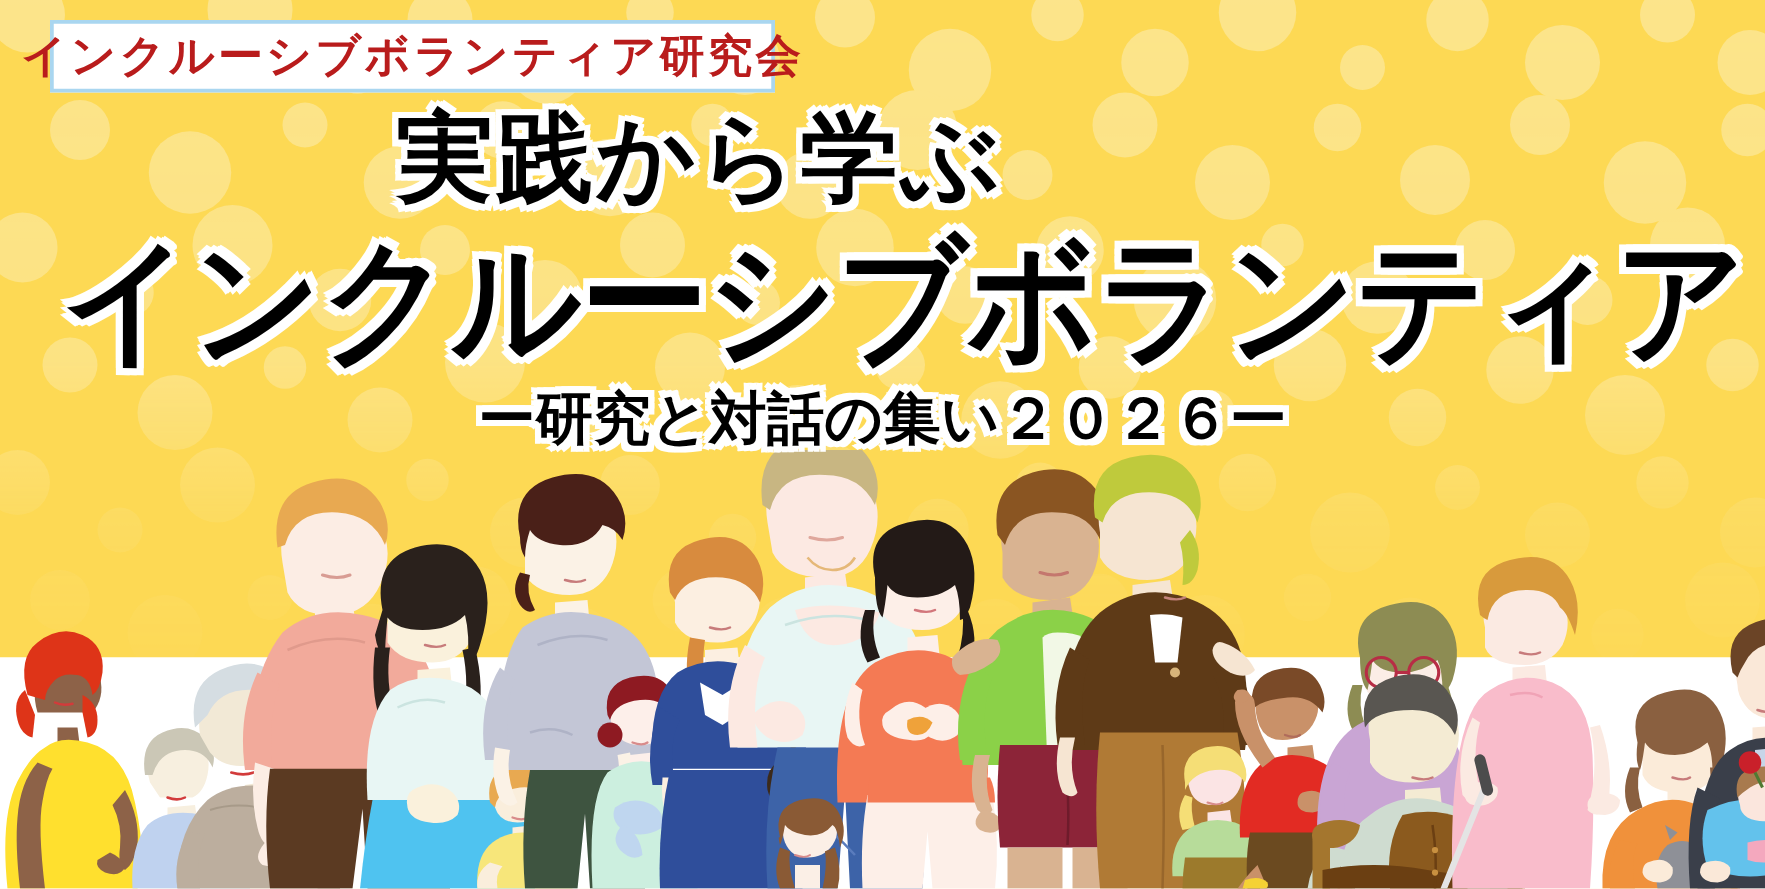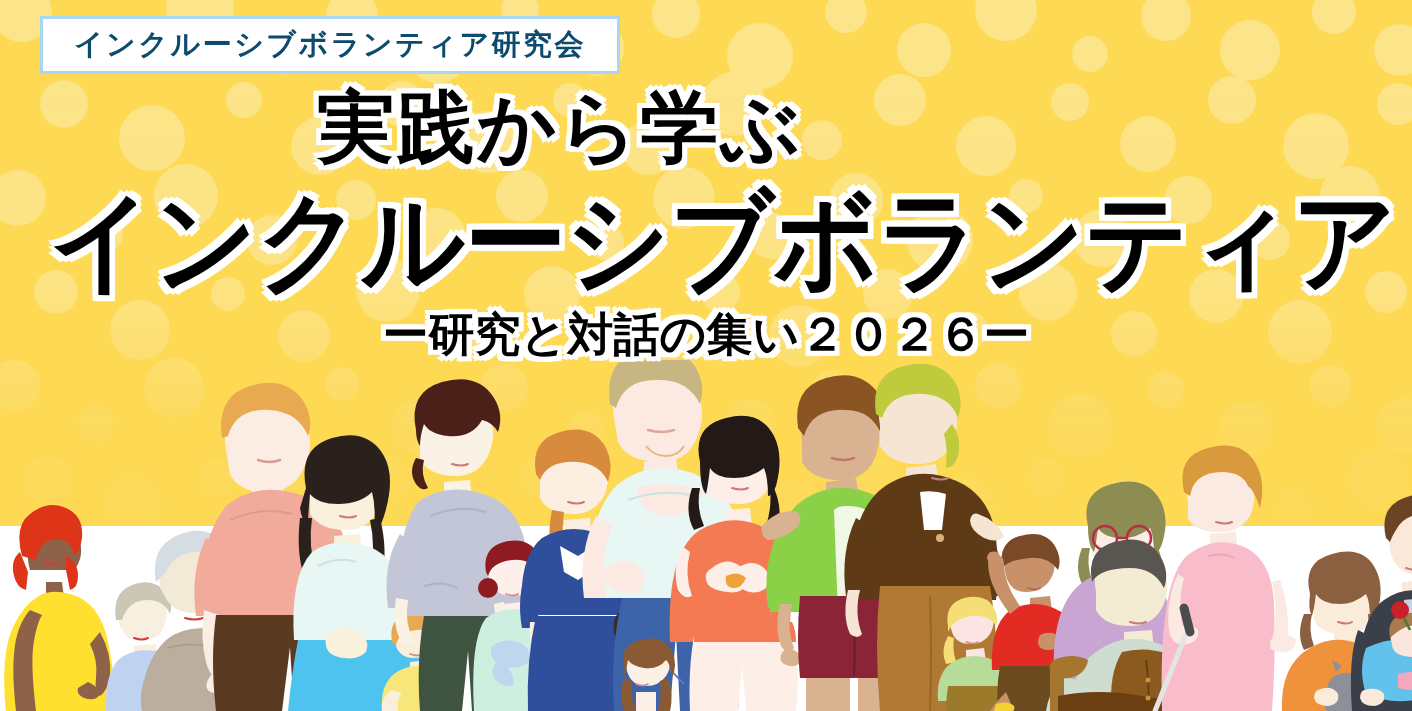--- a/index.html
+++ b/index.html
@@ -33,22 +33,22 @@
   .badge{
     position:absolute;left:40px;top:16px;
     width:580px;height:58px;
     background:#ffffff;
     border:3px solid #A9D6F0;
     box-sizing:border-box;
     display:flex;align-items:center;justify-content:center;
     z-index:30;
   }
   .badge-text{
-    color:#0c4a6e;
-    font-size:29px;
+    color:#b91c1c;
+    font-size:36px;
     font-weight:bold;
     letter-spacing:2.5px;
     white-space:nowrap;
     font-family:"Liberation Sans","DejaVu Sans",sans-serif;
   }
 
   
   .title-wrap{
     position:absolute;left:0;top:0;width:1412px;z-index:28;
     text-align:center;pointer-events:none;
@@ -59,20 +59,21 @@
     -webkit-text-stroke:0px transparent;
   }
   .t-kicker{
     position:absolute;top:84px;left:0;width:1119px;
     font-size:78px;line-height:86px;
     letter-spacing:2px;
     text-shadow:
       -5px -5px 0 #fff, 5px -5px 0 #fff, -5px 5px 0 #fff, 5px 5px 0 #fff,
       -5px 0 0 #fff, 5px 0 0 #fff, 0 -5px 0 #fff, 0 5px 0 #fff,
       -4px -3px 0 #fff, 4px 3px 0 #fff, 3px -4px 0 #fff, -3px 4px 0 #fff;
+    font-family: Liberation Serif, serif;
   }
   .t-main{
     position:absolute;top:182px;left:0;width:1412px;
     font-size:110px;line-height:118px;
     letter-spacing:-1px;
     transform:scaleX(0.93);
     text-shadow:
       -6px -6px 0 #fff, 6px -6px 0 #fff, -6px 6px 0 #fff, 6px 6px 0 #fff,
       -6px 0 0 #fff, 6px 0 0 #fff, 0 -6px 0 #fff, 0 6px 0 #fff,
       -5px -4px 0 #fff, 5px 4px 0 #fff, 4px -5px 0 #fff, -4px 5px 0 #fff;

